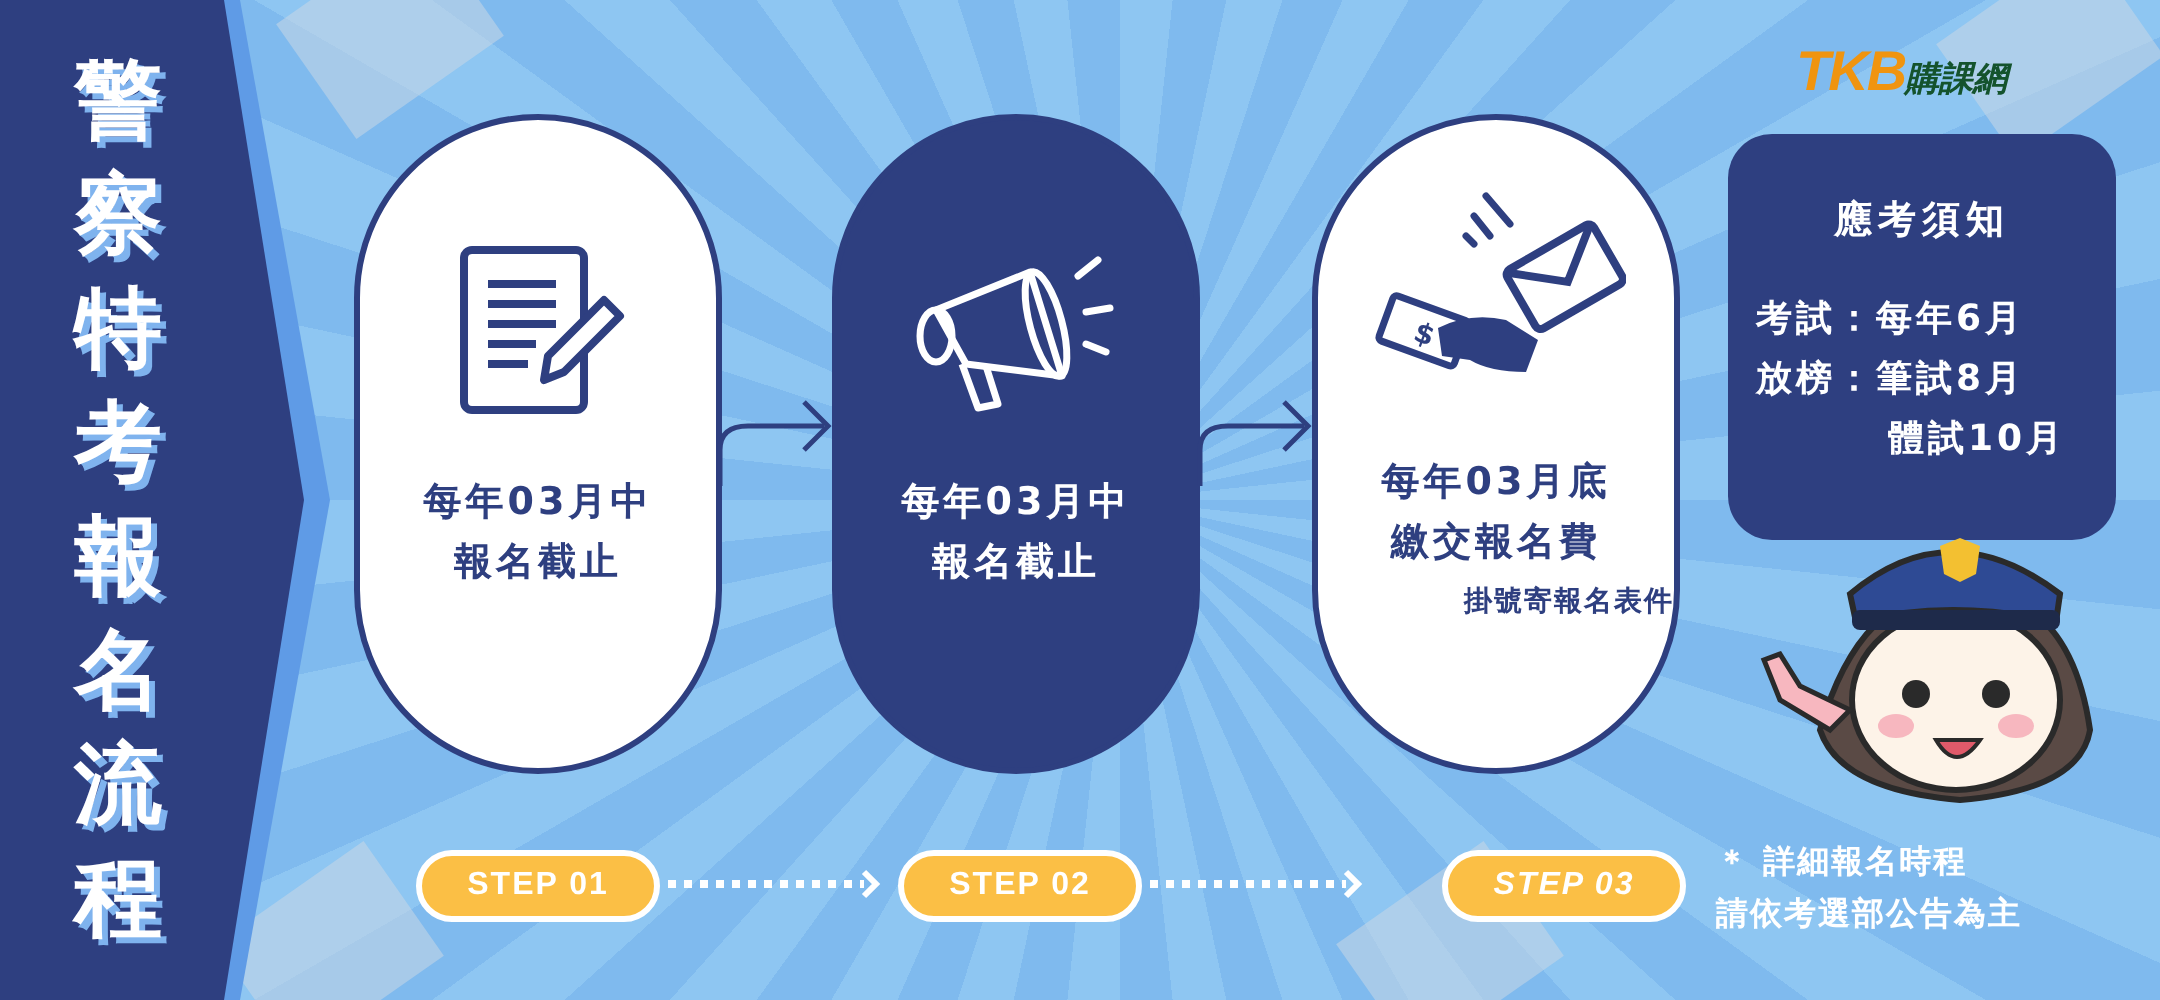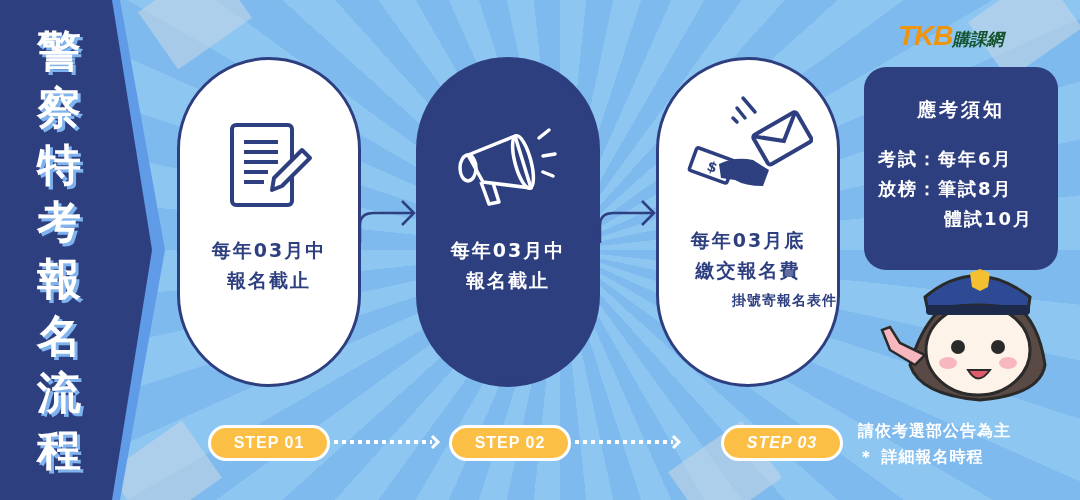--- a/index.html
+++ b/index.html
@@ -169,16 +169,16 @@
     <path d="M100 18 L110 14 L120 18 L118 32 L110 36 L102 32 Z" fill="#f3c031"></path>
     <circle cx="88" cy="92" r="7" fill="#2a2a2a"></circle>
     <circle cx="128" cy="92" r="7" fill="#2a2a2a"></circle>
     <ellipse cx="78" cy="108" rx="9" ry="6" fill="#f7b7bf"></ellipse>
     <ellipse cx="138" cy="108" rx="9" ry="6" fill="#f7b7bf"></ellipse>
     <path d="M98 115 Q108 132 120 115 Z" fill="#e05a6a" stroke="#2a2a2a" stroke-width="2"></path>
     <path d="M45 110 L20 95 L12 75 L20 72 L30 88 L55 100 Z" fill="#f7b7bf" stroke="#2a2a2a" stroke-width="2.5"></path>
   </svg>
 
   <div class="footnote">
+    <div>＊ 詳細報名時程</div>
     <div>請依考選部公告為主</div>
-    <div>＊ 詳細報名時程</div>
   </div>
 </div>
 
 </body></html>

